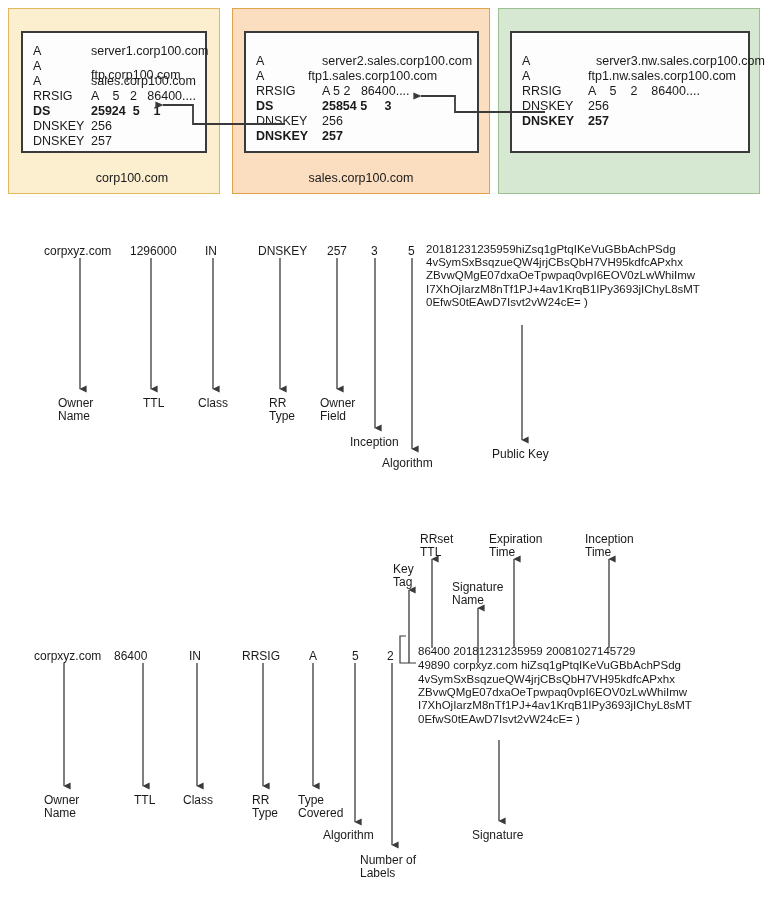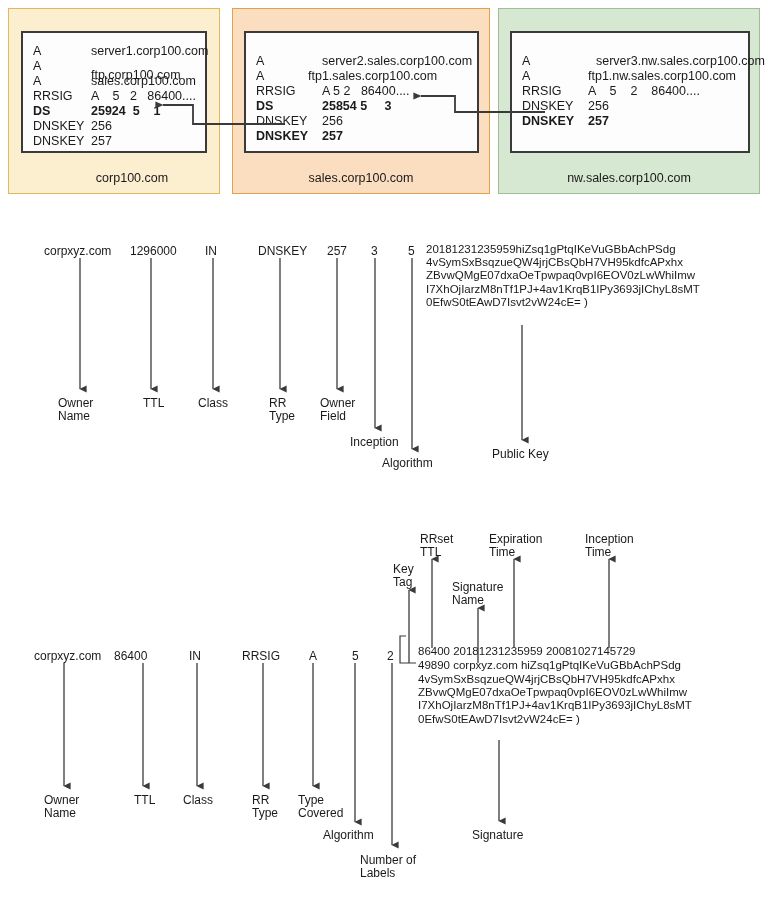--- a/index.html
+++ b/index.html
@@ -75,21 +75,20 @@
     <div class="rr" style="left:76px;top:22px;margin-left:8px;">server3.nw.sales.corp100.com</div>
     <div class="rr" style="left:10px;top:37px;">A</div>
     <div class="rr" style="left:76px;top:37px;">ftp1.nw.sales.corp100.com</div>
     <div class="rr" style="left:10px;top:52px;">RRSIG</div>
     <div class="rr" style="left:76px;top:52px;">A    5    2    86400....</div>
     <div class="rr" style="left:10px;top:67px;">DNSKEY</div>
     <div class="rr" style="left:76px;top:67px;">256</div>
     <div class="rr b" style="left:10px;top:82px;">DNSKEY</div>
     <div class="rr b" style="left:76px;top:82px;">257</div>
   </div>
-  <div class="zlabel" style="top:162px;">nw.sales.corp100.com</div>
 </div>
 
 <div class="val" style="left:44px;top:244px;">corpxyz.com</div>
 <div class="val" style="left:130px;top:244px;">1296000</div>
 <div class="val" style="left:205px;top:244px;">IN</div>
 <div class="val" style="left:258px;top:244px;">DNSKEY</div>
 <div class="val" style="left:327px;top:244px;">257</div>
 <div class="val" style="left:371px;top:244px;">3</div>
 <div class="val" style="left:408px;top:244px;">5</div>
 <div class="keytext" style="left:426px;top:243px;width:320px;">20181231235959hiZsq1gPtqIKeVuGBbAchPSdg

